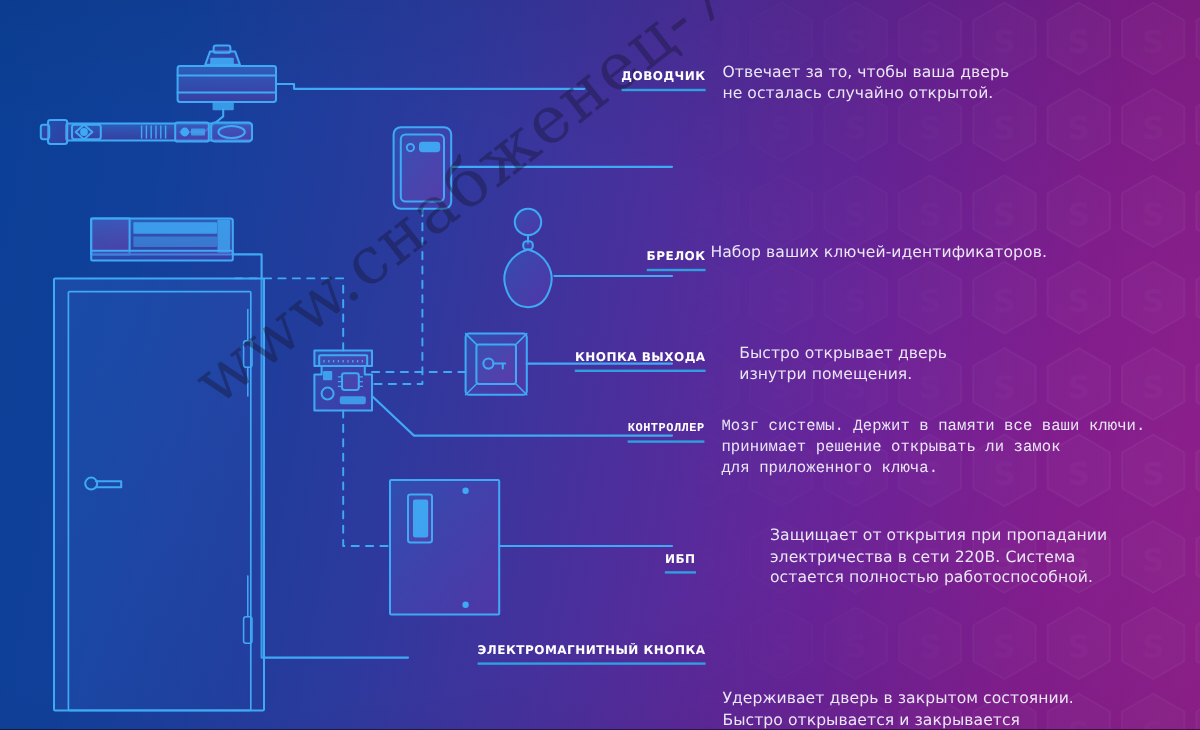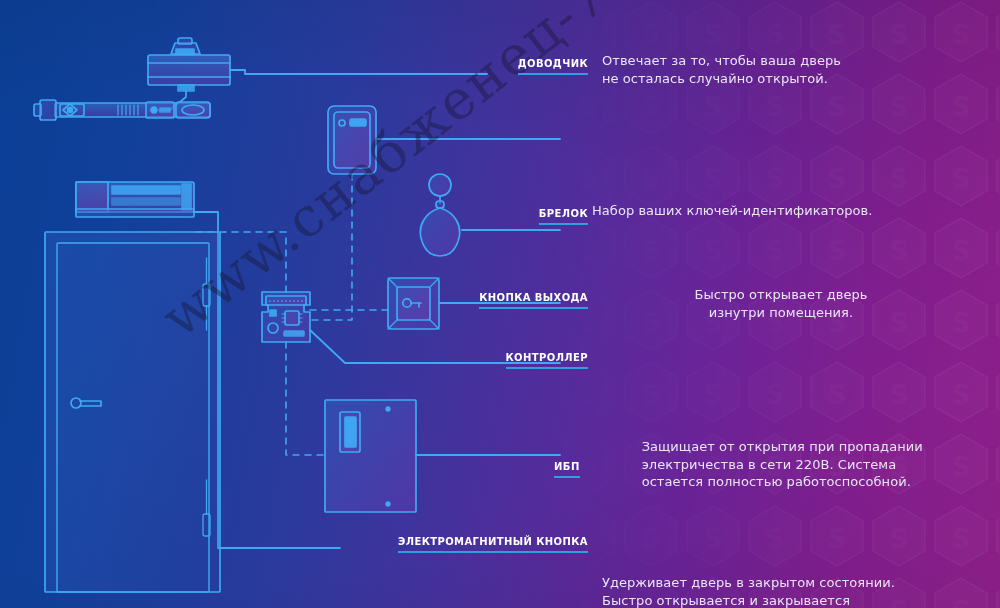--- a/index.html
+++ b/index.html
@@ -249,28 +249,31 @@
     <div style="width:258px;text-align:right;padding-right:4px;">
       <span class="title">БРЕЛОК</span>
     </div>
     <div class="desc" style="width:350px;">Набор ваших ключей-идентификаторов.</div>
   </div>
 
   <div class="row" style="left:330px;top:286px;width:620px;">
     <div style="width:258px;text-align:right;padding-right:28px;">
       <span class="title">КНОПКА ВЫХОДА</span>
     </div>
-    <div class="desc" style="width:330px;text-align:center;">Быстро открывает дверь
+    <div class="desc" style="width:330px;">Быстро открывает дверь
 изнутри помещения.</div>
   </div>
 
-  <div class="row" style="left:330px;top:346px;width:660px;">
+  <div class="row" style="left:330px;top:346px;width:660px;font-family:Liberation Mono, monospace;">
     <div style="width:258px;text-align:right;padding-right:14px;">
       <span class="title">КОНТРОЛЛЕР</span>
     </div>
+    <div class="desc" style="width:390px;">Мозг системы. Держит в памяти все ваши ключи.
+принимает решение открывать ли замок
+для приложенного ключа.</div>
   </div>
 
   <div class="row" style="left:330px;top:438px;width:660px;align-items:center;">
     <div style="width:258px;text-align:right;padding-right:14px;">
       <span class="title">ИБП</span>
     </div>
     <div class="desc" style="width:360px;margin-left:48px;">Защищает от открытия при пропадании
 электричества в сети 220В. Система
 остается полностью работоспособной.</div>
   </div>

